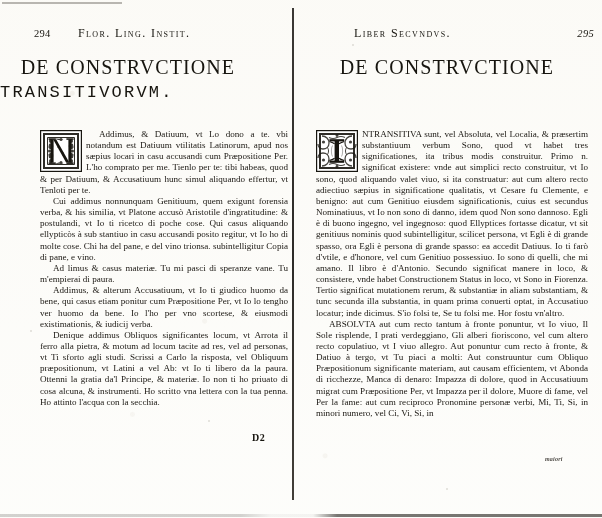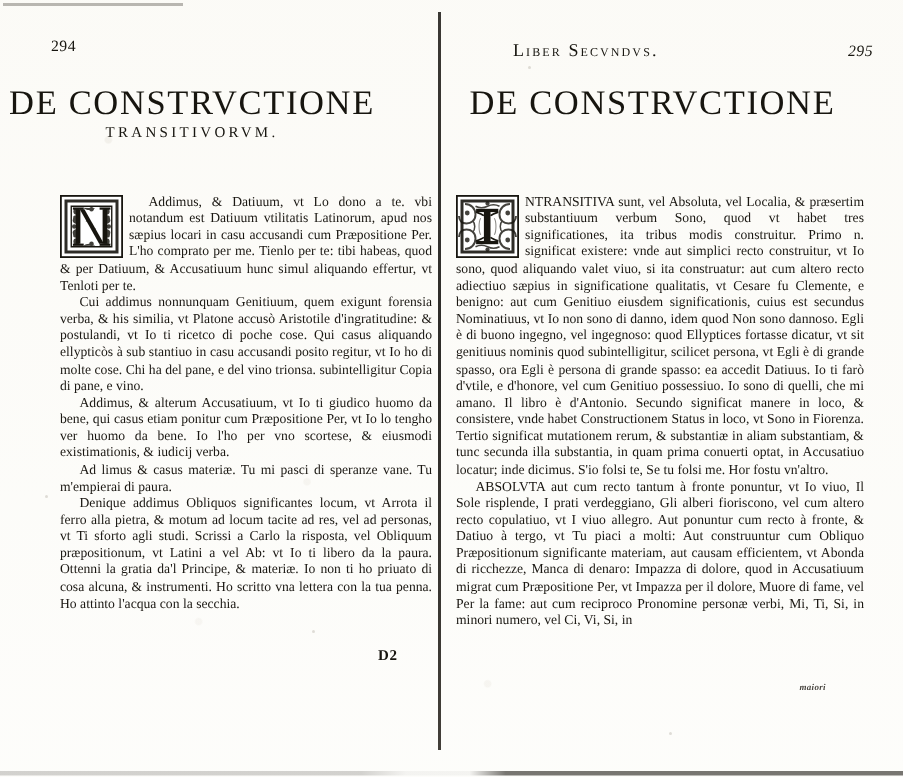--- a/index.html
+++ b/index.html
@@ -38,21 +38,21 @@
     background:linear-gradient(90deg,rgba(40,36,30,.25) 0 40%,rgba(25,22,18,.05) 45% 52%,rgba(30,27,22,.75) 56% 100%);
     opacity:.8;
   }
   .edge-top{
     position:absolute;left:2px;top:2px;width:120px;height:2px;
     background:rgba(60,55,45,.35);
   }
 
   .page{position:absolute;top:0;height:518px;}
   .page-left{left:0;width:256px;}
-  .page-right{left:282px;width:308px;}
+  .page-right{left:294px;width:308px;}
 
   
   .runhead{
     position:absolute;
     display:flex;align-items:baseline;
     font-variant:small-caps;
     letter-spacing:.9px;
   }
   .runhead .folio{
     font-size:10.5px;letter-spacing:.3px;
@@ -62,28 +62,29 @@
   }
   .runhead-left{left:34px;top:26px;width:232px;}
   .runhead-left .folio{width:44px;}
   .runhead-right{left:16px;top:26px;width:284px;}
   .runhead-right .title{flex:1;padding-left:44px;}
   .runhead-right .folio{text-align:right;font-style:italic;}
 
   
   .sect-title{
     position:absolute;text-align:center;
-    font-size:23px;letter-spacing:1.1px;
+    font-size:20px;letter-spacing:1.1px;
     font-weight:400;
     white-space:nowrap;
   }
   .sect-sub{
-    position:absolute;text-align:center;
-    font-size:10px;letter-spacing:2.2px;
+    position:absolute;text-align:left;
+    font-size:17px;letter-spacing:2.2px;
     white-space:nowrap;
+    font-family:Liberation Mono, monospace;
   }
   .page-left .sect-title{left:0;right:0;top:56px;}
   .page-left .sect-sub{left:0;right:0;top:83px;}
   .page-right .sect-title{left:6px;right:8px;top:56px;}
   .page-right .sect-sub{left:6px;right:8px;top:83px;}
 
   
   .textblock{
     position:absolute;
     font-size:9.1px;
@@ -129,20 +130,21 @@
 <body>
 
 <div class="spread">
 
   <div class="paper-grain"></div>
 
   <div class="page page-left">
 
     <div class="runhead runhead-left">
       <span class="folio">294</span>
+      <span class="title">Flor. Ling. Instit.</span>
     </div>
 
     <div class="sect-title">DE CONSTRVCTIONE</div>
     <div class="sect-sub">TRANSITIVORVM.</div>
 
     <div class="textblock tb-left">
 
       <p>
         <span class="initial">
           <svg viewBox="0 0 42 42" xmlns="http://www.w3.org/2000/svg">
@@ -180,22 +182,22 @@
               <g opacity=".55">
                 <path d="M17 13c1.6 1.2 1.8 3.4.4 4.8M24 27c-1.6-1.2-1.8-3.4-.4-4.8" stroke="#17150f" stroke-width=".8" fill="none"></path>
               </g>
             </g>
           </svg>
         </span>
       </p>
 
       <p><span>Addimus, &amp; Datiuum, vt Lo dono a te. vbi notandum est Datiuum vtilitatis Latinorum, apud nos sæpius locari in casu accusandi cum Præpositione Per. L'ho comprato per me. Tienlo per te: tibi habeas, quod &amp; per Datiuum, &amp; Accusatiuum hunc simul aliquando effertur, vt Tenloti per te.</span></p>
       <p><span>Cui addimus nonnunquam Genitiuum, quem exigunt forensia verba, &amp; his similia, vt Platone accusò Aristotile d'ingratitudine: &amp; postulandi, vt Io ti ricetco di poche cose. Qui casus aliquando ellypticòs à sub stantiuo in casu accusandi posito regitur, vt Io ho di molte cose. Chi ha del pane, e del vino trionsa. subintelligitur Copia di pane, e vino.</span></p>
+      <p><span>Ad limus &amp; casus materiæ. Tu mi pasci di speranze vane. Tu m'empierai di paura.</span></p>
       <p><span>Addimus, &amp; alterum Accusatiuum, vt Io ti giudico huomo da bene, qui casus etiam ponitur cum Præpositione Per, vt Io lo tengho ver huomo da bene. Io l'ho per vno scortese, &amp; eiusmodi existimationis, &amp; iudicij verba.</span></p>
-      <p><span>Ad limus &amp; casus materiæ. Tu mi pasci di speranze vane. Tu m'empierai di paura.</span></p>
       <p><span>Denique addimus Obliquos significantes locum, vt Arrota il ferro alla pietra, &amp; motum ad locum tacite ad res, vel ad personas, vt Ti sforto agli studi. Scrissi a Carlo la risposta, vel Obliquum præpositionum, vt Latini a vel Ab: vt Io ti libero da la paura. Ottenni la gratia da'l Principe, &amp; materiæ. Io non ti ho priuato di cosa alcuna, &amp; instrumenti. Ho scritto vna lettera con la tua penna. Ho attinto l'acqua con la secchia.</span></p>
     </div>
 
     <div class="signature sig-left">D2</div>
   </div>
 
   <div class="page page-right">
 
     <div class="runhead runhead-right">
       <span class="title">Liber Secvndvs.</span>

